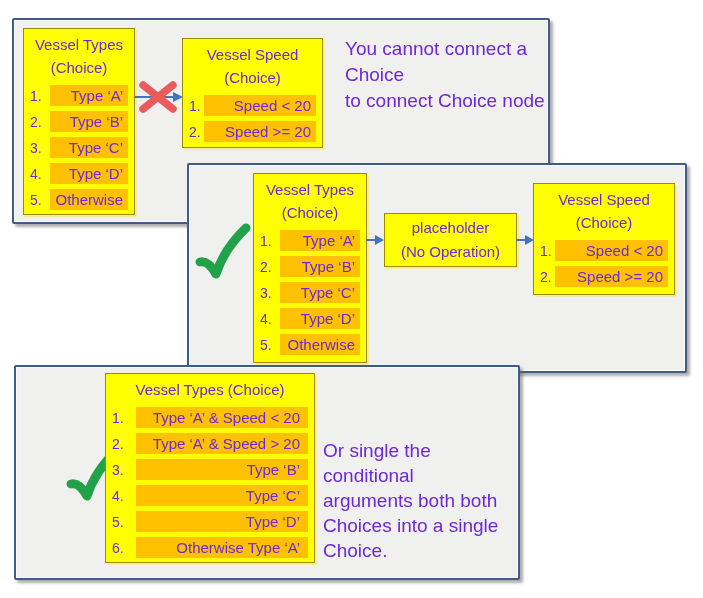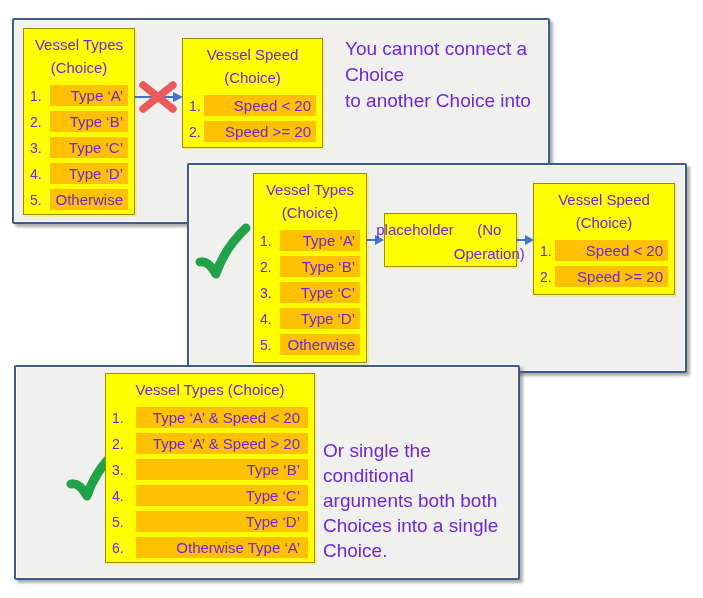--- a/index.html
+++ b/index.html
@@ -21,21 +21,21 @@
   .row{display:flex;align-items:center;height:21px;margin-top:5px;}
   .row .num{flex:0 0 auto;width:20px;font-size:14px;}
   .row .bar{
     flex:1;height:21px;background:#ffc000;display:flex;justify-content:flex-end;
     align-items:center;padding-right:5px;box-sizing:border-box;
   }
   .row .bar span{white-space:nowrap;}
   .speed .row .num{width:15px;}
   .wide .row .num{width:24px;}
   .wide .row .bar{padding-right:8px;}
-  .centerbox{display:flex;flex-direction:row;justify-content:center;text-align:center;line-height:24px;}
+  .centerbox{display:flex;flex-direction:column;justify-content:center;text-align:center;line-height:24px;}
   .caption{position:absolute;font-size:19px;line-height:26px;}
   .mark{position:absolute;}
 </style>
 </head>
 <body>
 
 <div class="stage">
 
   <div class="panel" style="left:12px;top:18px;width:538px;height:206px;"></div>
 
@@ -95,21 +95,21 @@
     <div class="row">
       <span class="num">2.</span>
       <span class="bar">
           <span>Speed &gt;= 20</span>
         </span>
     </div>
   </div>
 
   <div class="caption" style="left:345px;top:36px;width:215px;">
     <div>You cannot connect a Choice</div>
-    <div>to another Choice into</div>
+    <div>to connect Choice node</div>
   </div>
 
   <div class="panel" style="left:187px;top:163px;width:500px;height:210px;"></div>
 
   <svg class="mark" style="left:195px;top:221px;" width="56" height="66" viewBox="0 0 56 66">
     <path d="M5 41 Q13 39 21 53 Q29 28 51 7" fill="none" stroke="#21a148" stroke-width="9" stroke-linecap="round" stroke-linejoin="round"></path>
   </svg>
 
   <div class="ybox" style="left:253px;top:173px;width:114px;height:190px;">
     <div class="box-title">Vessel Types</div>

